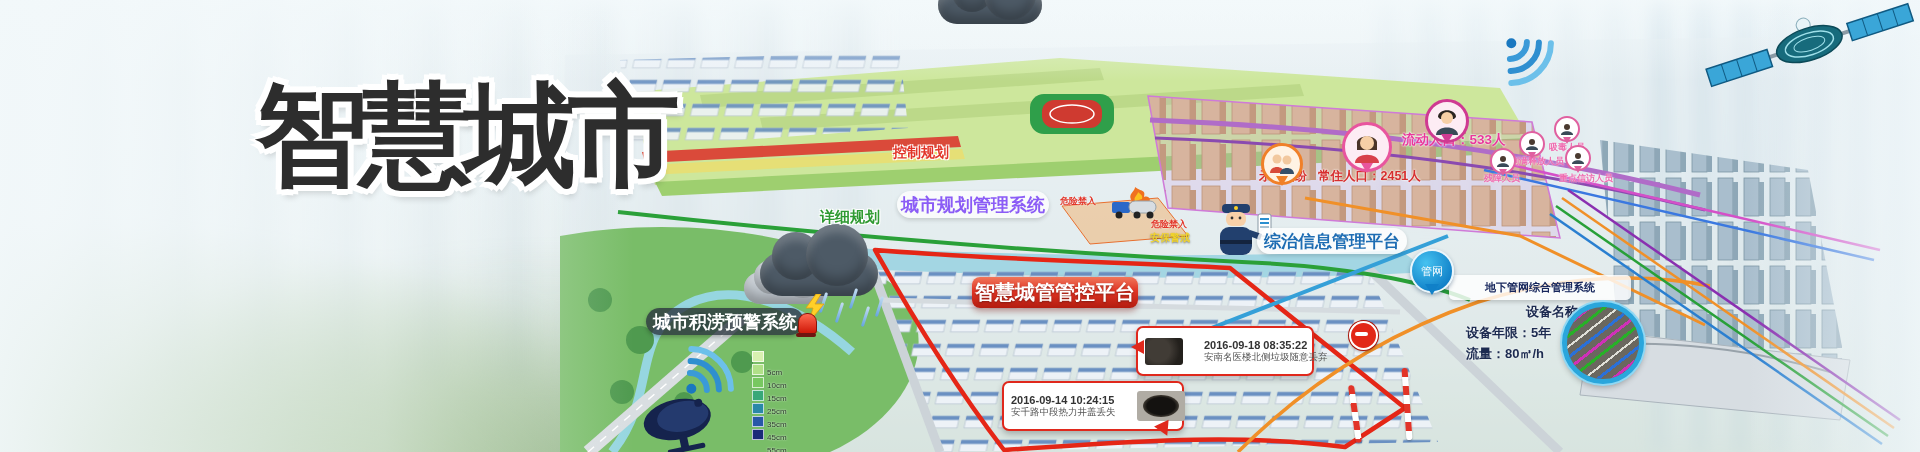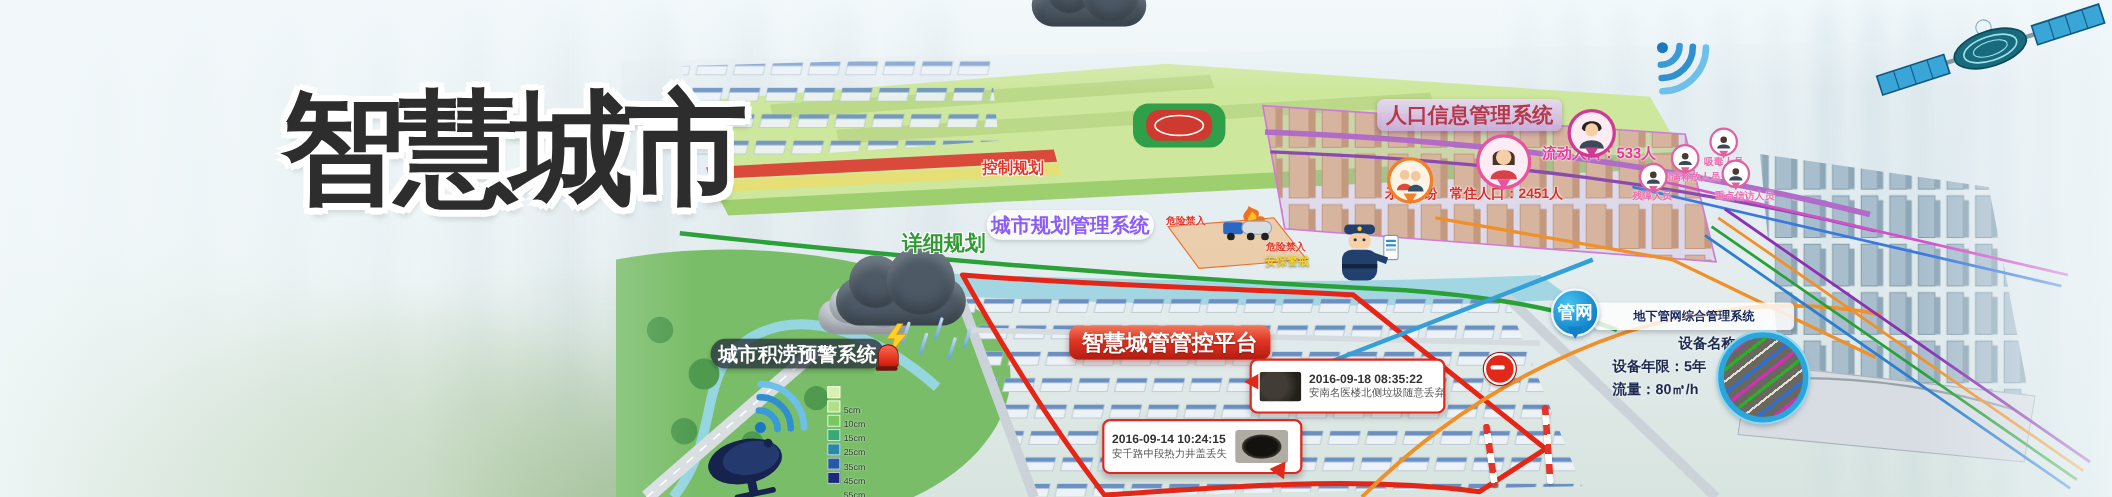--- a/index.html
+++ b/index.html
@@ -40,44 +40,44 @@
       color:#3c3c3c;letter-spacing:.5px;white-space:nowrap;
       text-shadow:-2px -2px 0 #fff,2px -2px 0 #fff,-2px 2px 0 #fff,2px 2px 0 #fff,0 3px 3px rgba(0,0,0,.12);}
 
   
   .pill{position:absolute;z-index:6;display:flex;align-items:center;justify-content:center;
         white-space:nowrap;font-weight:bold;cursor:pointer;}
   .pill-flood{left:646px;top:308px;width:158px;height:27px;border-radius:14px;font-size:18px;color:#fff;
       background:rgba(42,52,62,.8);box-shadow:0 2px 4px rgba(0,0,0,.25);}
   .pill-planning{left:897px;top:191px;width:152px;height:27px;border-radius:14px;font-size:18px;color:#8b5cf6;
       background:rgba(255,255,255,.75);box-shadow:0 2px 4px rgba(0,0,0,.15);}
-  .pill-citymgmt{left:972px;top:296px;width:183px;height:31px;border-radius:8px;font-size:20px;color:#fff;
+  .pill-citymgmt{left:972px;top:277px;width:166px;height:31px;border-radius:8px;font-size:20px;color:#fff;
       background:linear-gradient(180deg,#f0765a 0%,#e03424 45%,#b31c10 100%);
       box-shadow:0 3px 6px rgba(120,10,5,.4);text-shadow:0 1px 2px rgba(0,0,0,.35);}
   .pill-env{left:1042px;top:142px;width:184px;height:28px;border-radius:14px;font-size:19px;color:#2f9a32;
       background:rgba(255,255,255,.78);box-shadow:0 2px 4px rgba(0,0,0,.15);}
   .pill-population{left:1252px;top:90px;width:168px;height:29px;border-radius:6px;font-size:19px;color:#b5374a;
       background:linear-gradient(180deg,rgba(231,216,240,.95),rgba(199,173,221,.9));
       box-shadow:0 2px 5px rgba(90,50,110,.35);}
   .pill-governance{left:1257px;top:228px;width:150px;height:26px;border-radius:13px;font-size:17px;color:#1e6db3;
       background:rgba(255,255,255,.8);box-shadow:0 2px 4px rgba(0,0,0,.15);}
   .pill-pipeline{left:1449px;top:275px;width:182px;height:25px;border-radius:5px;font-size:11px;color:#16265c;
       background:rgba(255,255,255,.82);box-shadow:0 2px 4px rgba(0,0,0,.18);}
 
-  .pipe-pin{position:absolute;left:1410px;top:262px;width:40px;height:40px;border-radius:50%;z-index:7;
+  .pipe-pin{position:absolute;left:1410px;top:249px;width:40px;height:40px;border-radius:50%;z-index:7;
       background:radial-gradient(circle at 35% 30%,#46c2f0,#1080c8 75%);border:2px solid #eaf6fc;
-      display:flex;align-items:center;justify-content:center;font-size:16px;font-weight:bold;color:#fff;
+      display:flex;align-items:center;justify-content:center;font-size:11px;font-weight:normal;color:#fff;
       box-shadow:0 2px 4px rgba(0,40,80,.35);}
   .pipe-pin::after{content:'';position:absolute;left:50%;bottom:-11px;transform:translateX(-50%);
       border:7px solid transparent;border-top:11px solid #1080c8;}
 
   
   .mtext{position:absolute;z-index:6;font-weight:bold;white-space:nowrap;}
   .t-control{left:893px;top:144px;font-size:14px;color:#e23428;text-shadow:1px 1px 0 #fff,-1px -1px 0 #fff,1px -1px 0 #fff,-1px 1px 0 #fff;}
-  .t-detail{left:820px;top:208px;font-size:19px;color:#2f9a32;text-shadow:1px 1px 0 #fff,-1px -1px 0 #fff,1px -1px 0 #fff,-1px 1px 0 #fff;}
+  .t-detail{left:820px;top:208px;font-size:15px;color:#2f9a32;text-shadow:1px 1px 0 #fff,-1px -1px 0 #fff,1px -1px 0 #fff,-1px 1px 0 #fff;}
   .t-danger1{left:1060px;top:195px;font-size:9px;color:#e23428;text-shadow:0 0 2px #fff;}
   .t-danger2{left:1151px;top:218px;font-size:9px;color:#e23428;text-shadow:0 0 2px #fff;}
   .t-security{left:1134px;top:231px;font-size:10px;color:#f2d42a;text-shadow:0 1px 2px rgba(0,0,0,.5);margin-left:16px;}
   .t-dispute{left:1259px;top:168px;font-size:12px;color:#d62e2e;text-shadow:0 0 2px #fff,0 0 2px #fff;}
   .t-resident{left:1318px;top:168px;font-size:12.5px;color:#d62e2e;text-shadow:0 0 2px #fff,0 0 2px #fff;}
   .t-floating{left:1402px;top:131px;font-size:13.5px;color:#e8389a;text-shadow:0 0 2px #fff,0 0 2px #fff;}
   .t-ptag{font-size:9px;color:#ef6cb0;text-shadow:0 0 2px #fff;}
   .t-tag0{left:1484px;top:172px;} .t-tag1{left:1510px;top:155px;}
   .t-tag2{left:1549px;top:141px;} .t-tag3{left:1559px;top:172px;}
 
@@ -86,21 +86,21 @@
       text-shadow:0 0 3px rgba(255,255,255,.9);}
   .pi-0{left:1526px;top:303px;} .pi-1{left:1466px;top:324px;text-align:center;} .pi-2{left:1466px;top:345px;}
   .magnifier{position:absolute;left:1562px;top:302px;width:72px;height:72px;border-radius:50%;z-index:6;
       border:5px solid #2aa6dc;box-shadow:0 0 0 2px #8fd8f4,0 3px 6px rgba(0,0,0,.3);
       background:#6a675f;overflow:hidden;}
   .magnifier::before{content:'';position:absolute;inset:0;
       background:repeating-linear-gradient(-38deg,transparent 0 6px,#28b028 6px 9px,transparent 9px 15px,#d030b8 15px 18px,transparent 18px 24px,#2a70d8 24px 27px,transparent 27px 33px,#e0e0d8 33px 35px);}
 
   
   .callout{position:absolute;z-index:8;background:#fff;border:2.5px solid #e0281c;border-radius:7px;
-      display:flex;align-items:center;gap:7px;padding:4px 7px;box-shadow:0 3px 6px rgba(0,0,0,.25);}
+      display:flex;align-items:center;gap:21px;padding:4px 7px;box-shadow:0 3px 6px rgba(0,0,0,.25);}
   .callout-1{left:1136px;top:326px;width:160px;height:38px;}
   .callout-1::after{content:'';position:absolute;left:-14px;top:12px;
       border:7px solid transparent;border-right:13px solid #e0281c;}
   .callout-2{left:1002px;top:381px;width:164px;height:38px;}
   .callout-2::after{content:'';position:absolute;right:8px;bottom:-15px;
       border:8px solid transparent;border-top:14px solid #e0281c;transform:rotate(-25deg);}
   .c-time{font-size:11px;font-weight:bold;color:#333;white-space:nowrap;}
   .c-desc{font-size:9.5px;color:#555;white-space:nowrap;}
   .photo{flex:none;border-radius:3px;}
   .photo-garbage{width:38px;height:27px;
@@ -242,21 +242,21 @@
     <polygon points="1062,206 1158,198 1188,236 1090,244" fill="rgba(245,150,50,0.35)" stroke="#e87030"></polygon>
   </svg>
 
   <div class="edge-fade"></div>
 
   <div class="title-main">智慧城市</div>
 
   <div class="pill pill-flood">城市积涝预警系统</div>
   <div class="pill pill-planning">城市规划管理系统</div>
   <div class="pill pill-citymgmt">智慧城管管控平台</div>
-  <div class="pill pill-population">人口信息管理系统</div>
+  <div class="pill pill-governance">综治信息管理平台</div>
   <div class="pill pill-pipeline">地下管网综合管理系统</div>
   <div class="pipe-pin">管网</div>
   <div class="alarm"></div>
 
   <div class="mtext t-control">控制规划</div>
   <div class="mtext t-detail">详细规划</div>
   <div class="mtext t-danger1">危险禁入</div>
   <div class="mtext t-danger2">危险禁入</div>
   <div class="mtext t-security">安保警戒</div>
 

